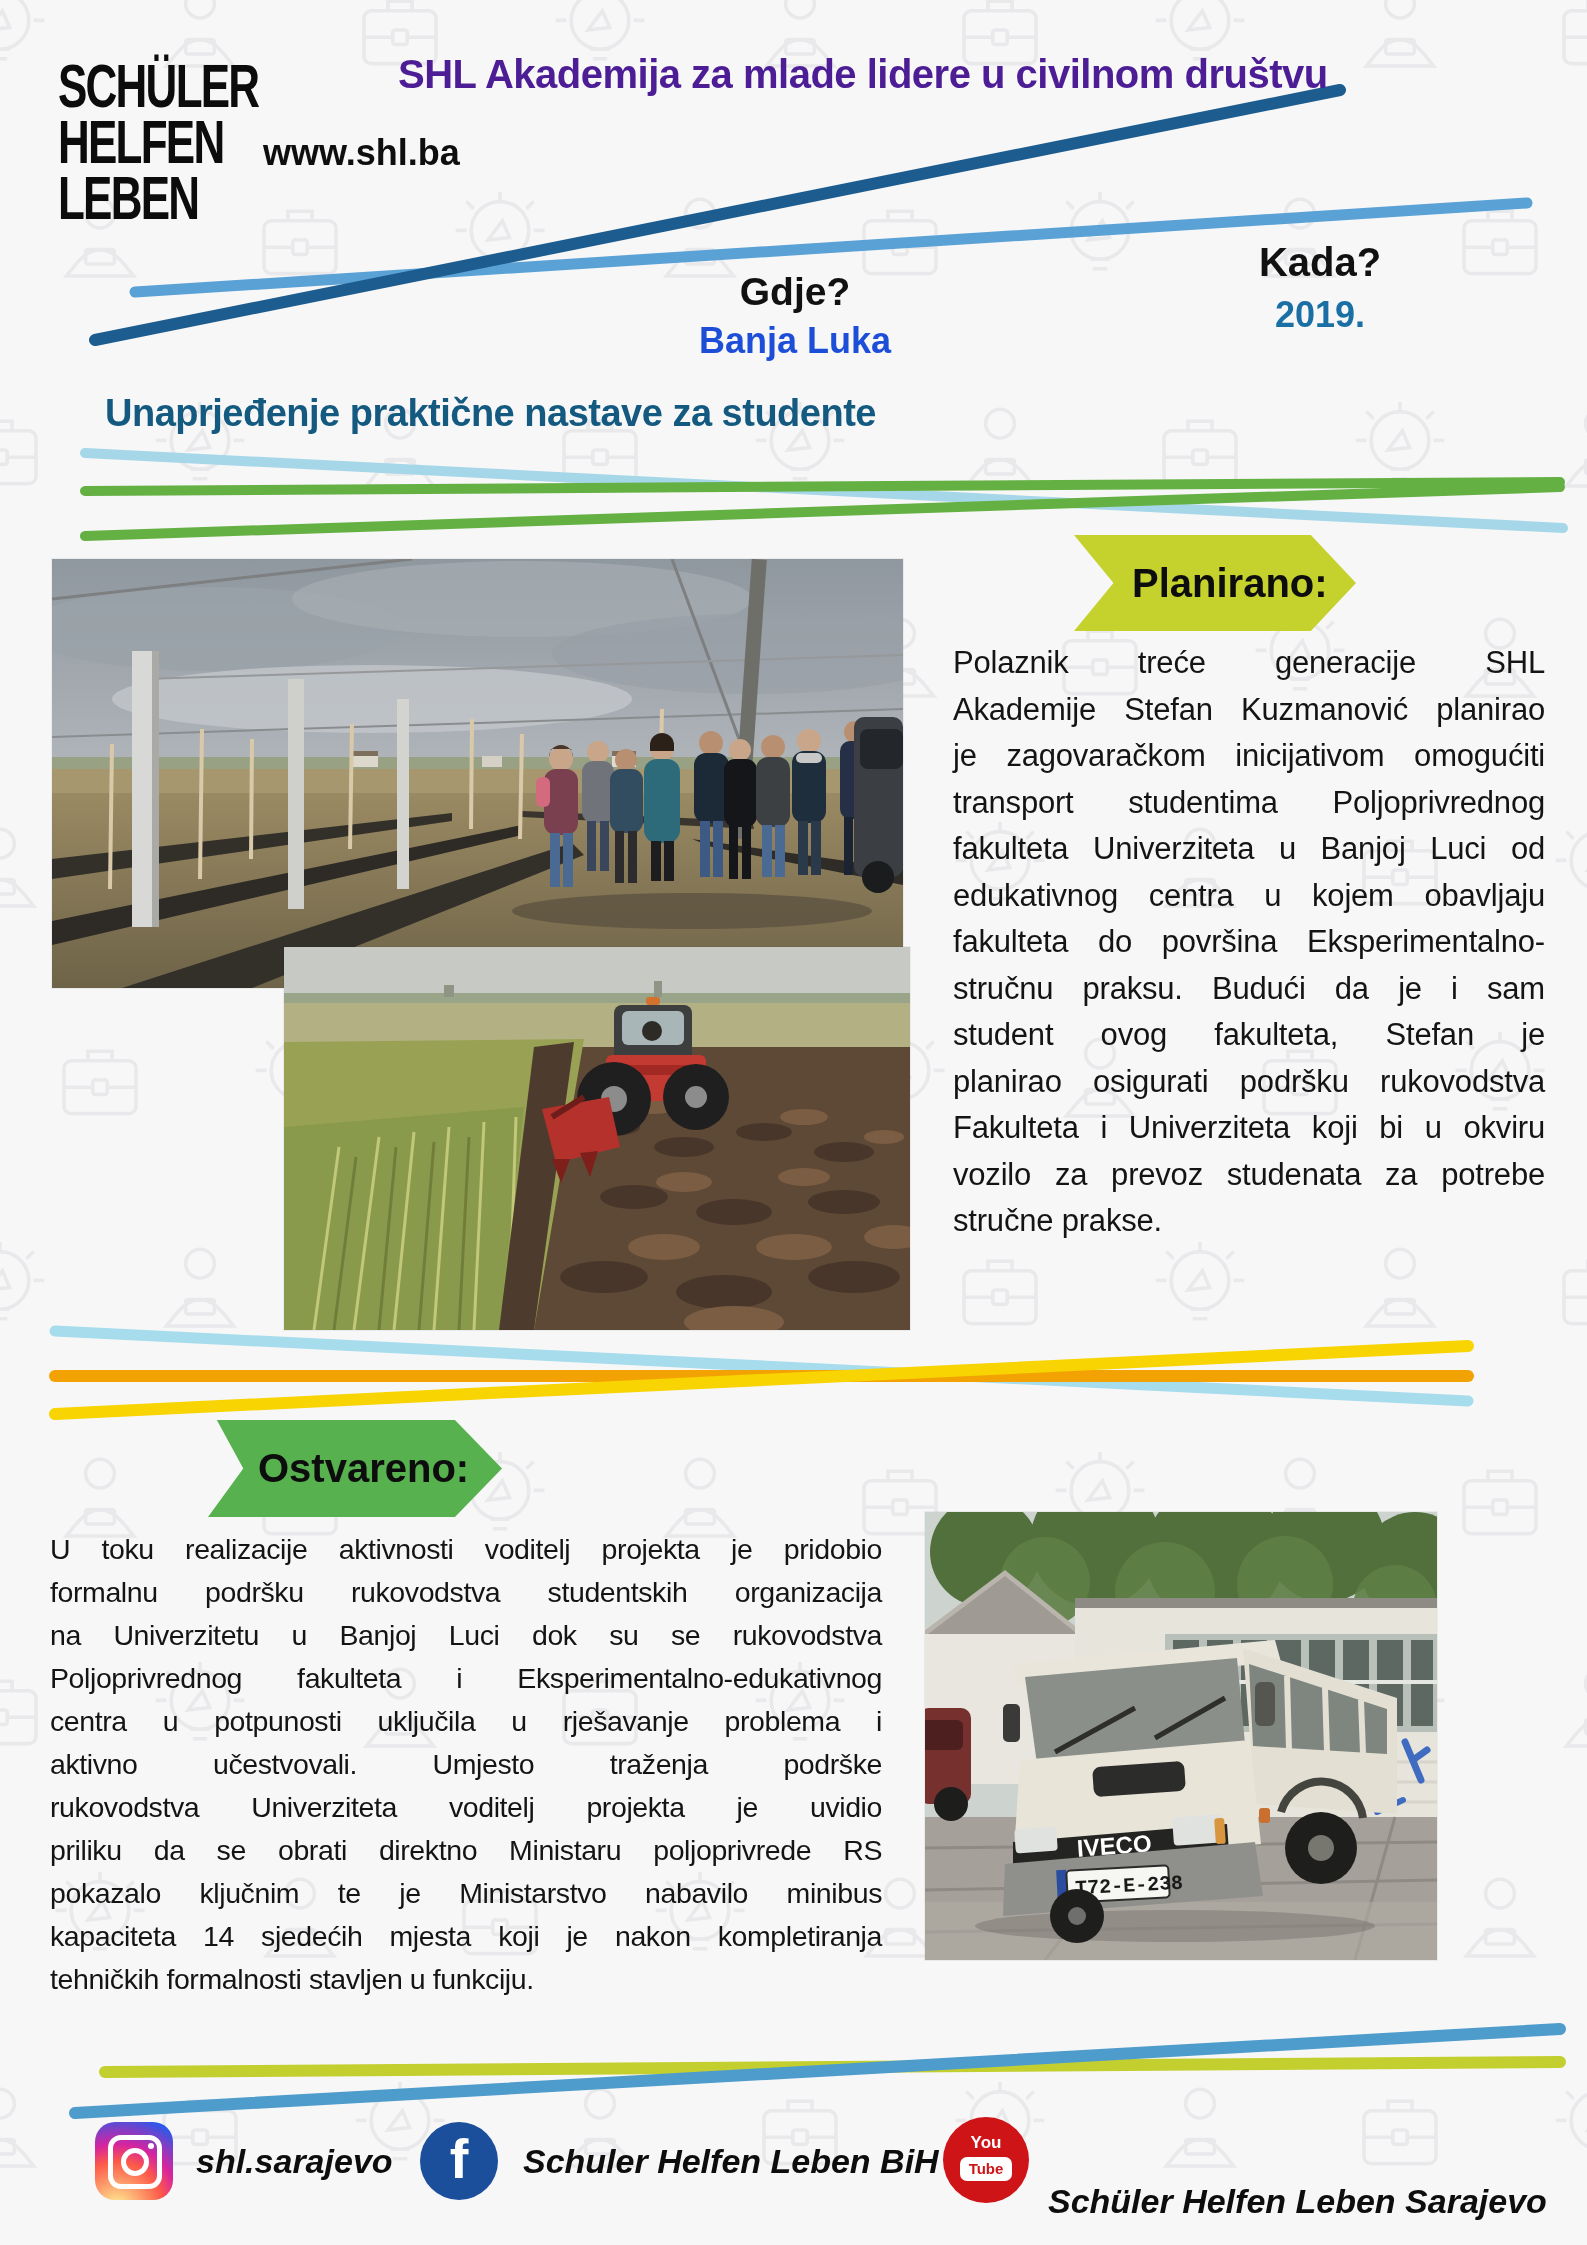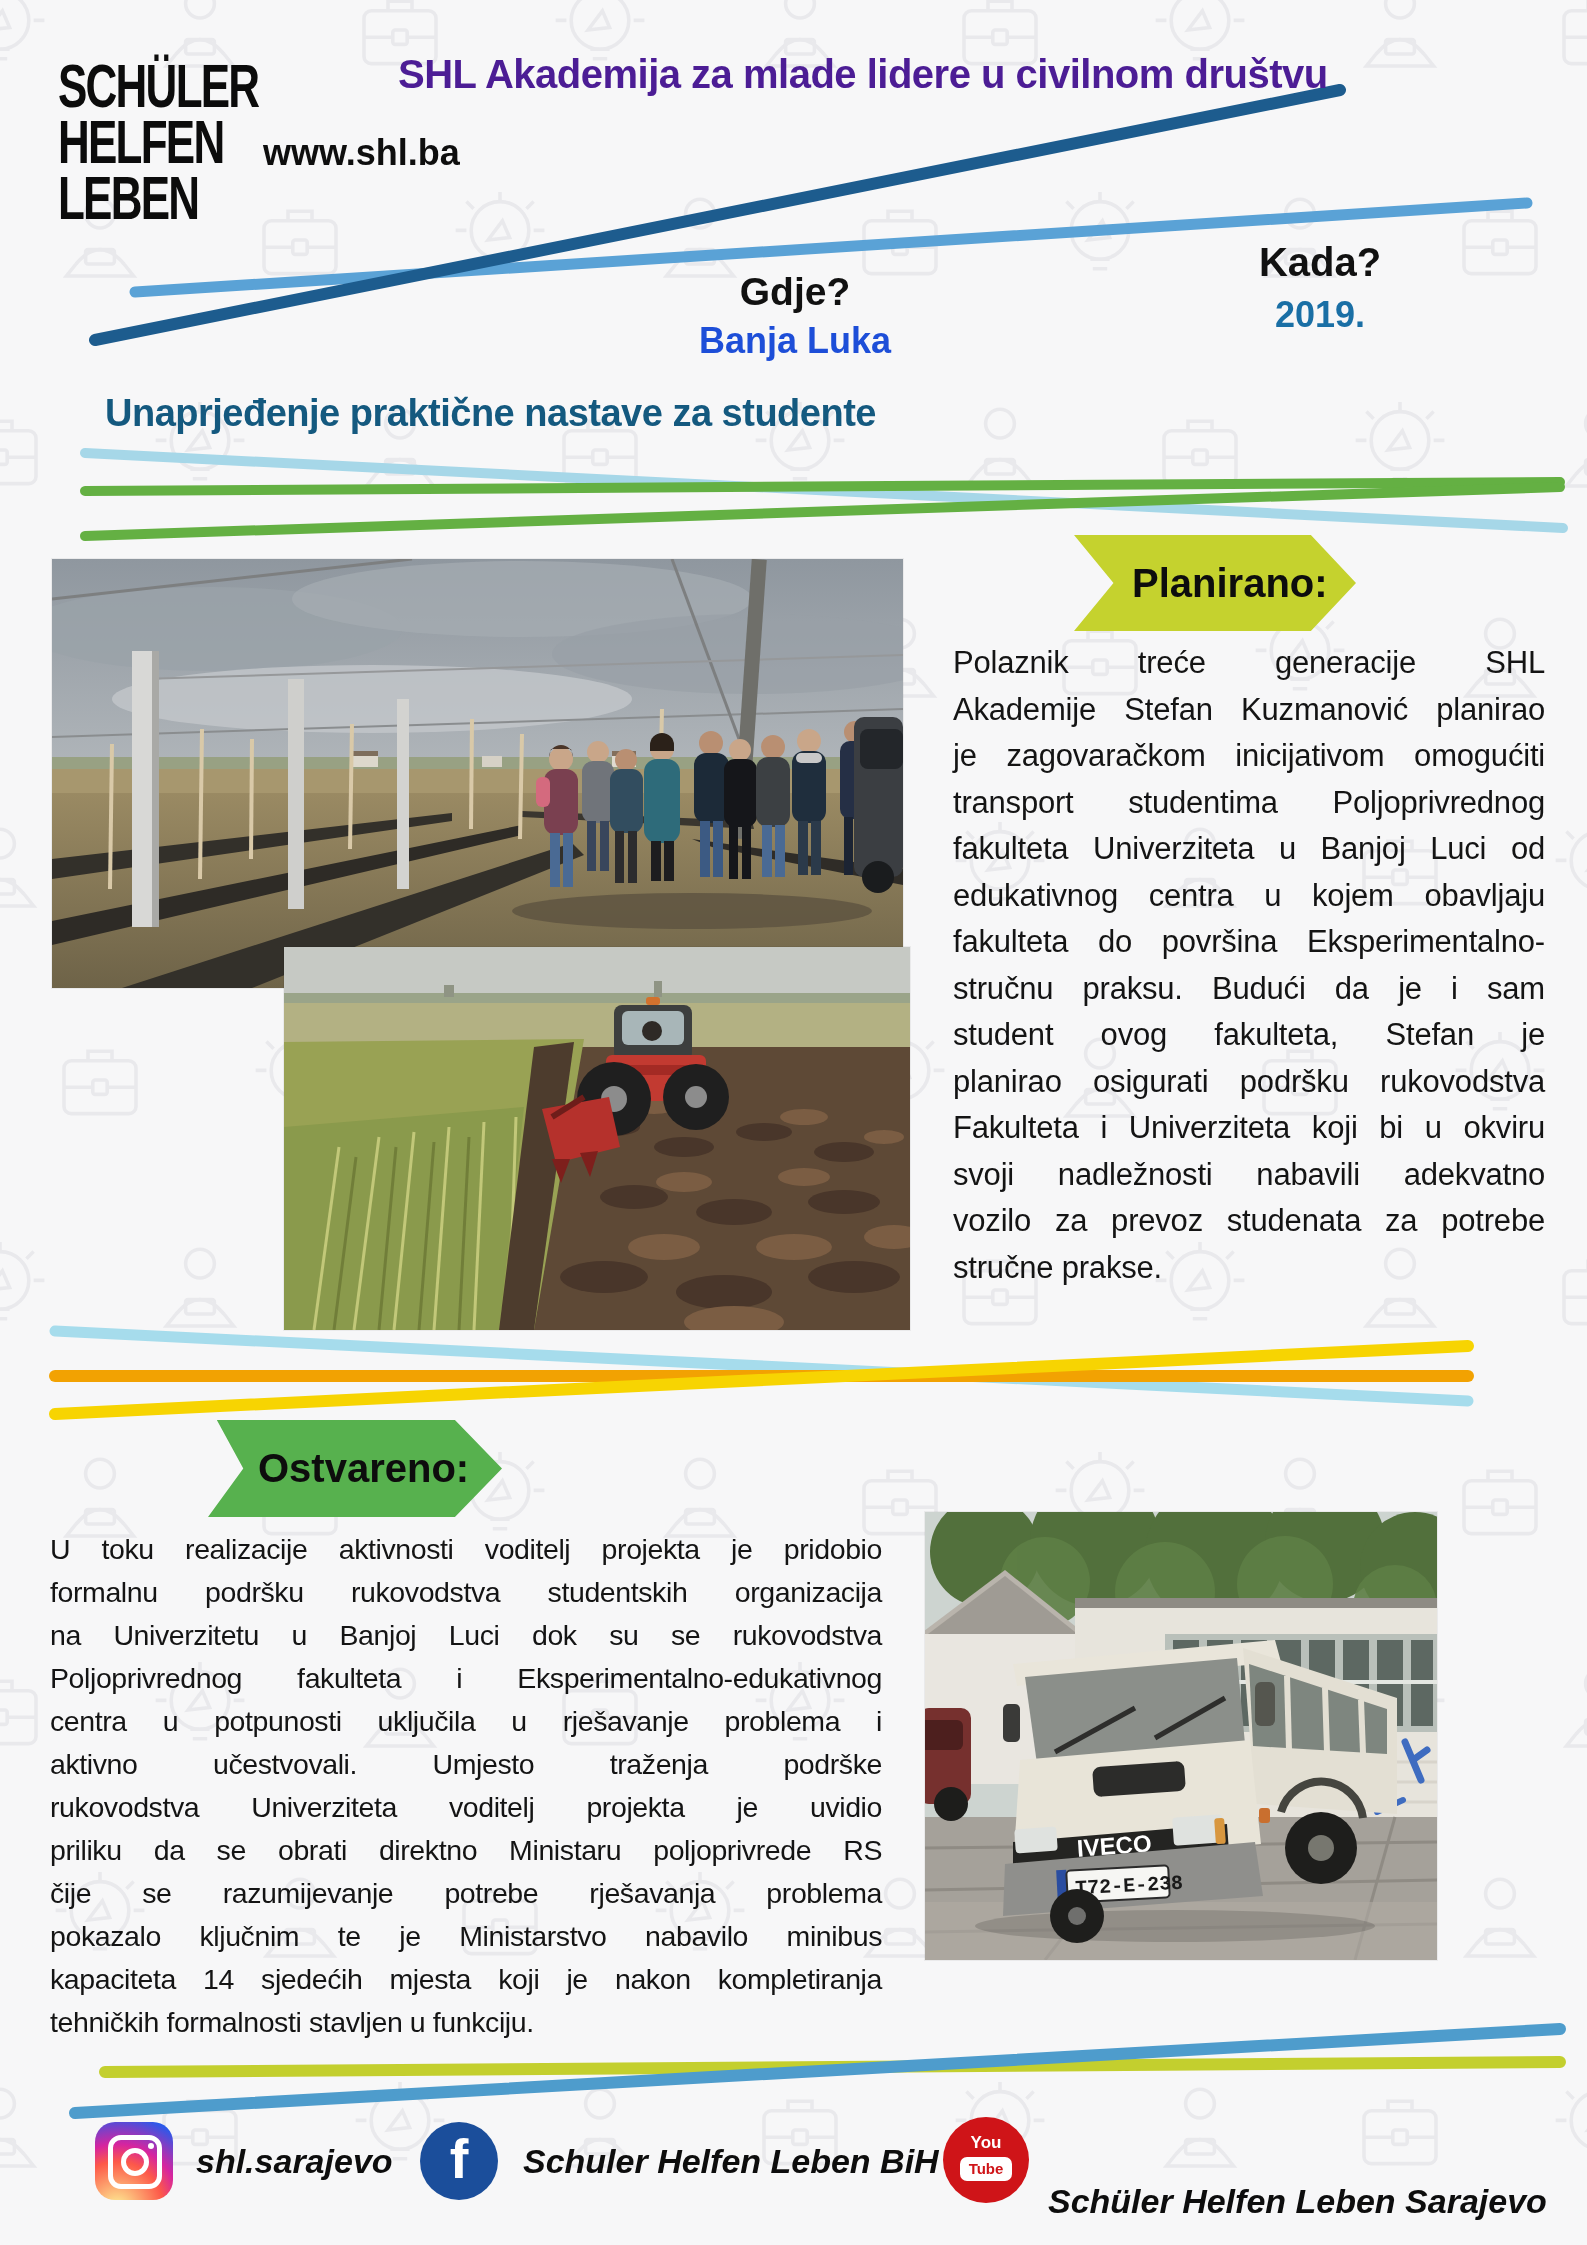--- a/index.html
+++ b/index.html
@@ -956,38 +956,36 @@
       <div class="jline">Akademije Stefan Kuzmanović planirao</div>
       <div class="jline">je zagovaračkom inicijativom omogućiti</div>
       <div class="jline">transport studentima Poljoprivrednog</div>
       <div class="jline">fakulteta Univerziteta u Banjoj Luci od</div>
       <div class="jline">edukativnog centra u kojem obavljaju</div>
       <div class="jline">fakulteta do površina Eksperimentalno-</div>
       <div class="jline">stručnu praksu. Budući da je i sam</div>
       <div class="jline">student ovog fakulteta, Stefan je</div>
       <div class="jline">planirao osigurati podršku rukovodstva</div>
       <div class="jline">Fakulteta i Univerziteta koji bi u okviru</div>
-      <div class="jline">svoji nadležnosti nabavili adekvatno</div>
       <div class="jline">vozilo za prevoz studenata za potrebe</div>
       <div class="jline last">stručne prakse.</div>
     </div>
 
   <div class="abs banner banner-achieved">
     <span>Ostvareno:</span>
   </div>
   <div class="txt para para-achieved">
       <div class="jline">U toku realizacije aktivnosti voditelj projekta je pridobio</div>
       <div class="jline">formalnu podršku rukovodstva studentskih organizacija</div>
       <div class="jline">na Univerzitetu u Banjoj Luci dok su se rukovodstva</div>
       <div class="jline">Poljoprivrednog fakulteta i Eksperimentalno-edukativnog</div>
       <div class="jline">centra u potpunosti uključila u rješavanje problema i</div>
       <div class="jline">aktivno učestvovali. Umjesto traženja podrške</div>
       <div class="jline">rukovodstva Univerziteta voditelj projekta je uvidio</div>
       <div class="jline">priliku da se obrati direktno Ministaru poljoprivrede RS</div>
-      <div class="jline">čije se razumijevanje potrebe rješavanja problema</div>
       <div class="jline">pokazalo ključnim te je Ministarstvo nabavilo minibus</div>
       <div class="jline">kapaciteta 14 sjedećih mjesta koji je nakon kompletiranja</div>
       <div class="jline last">tehničkih formalnosti stavljen u funkciju.</div>
     </div>
 
   <div class="photo" style="left:925px; top:1512px; width:512px; height:448px;">
     <svg viewBox="0 0 512 448" preserveAspectRatio="none">
       <rect width="512" height="448" fill="#cdd4d0"></rect>
 
       <g fill="#52703c">

